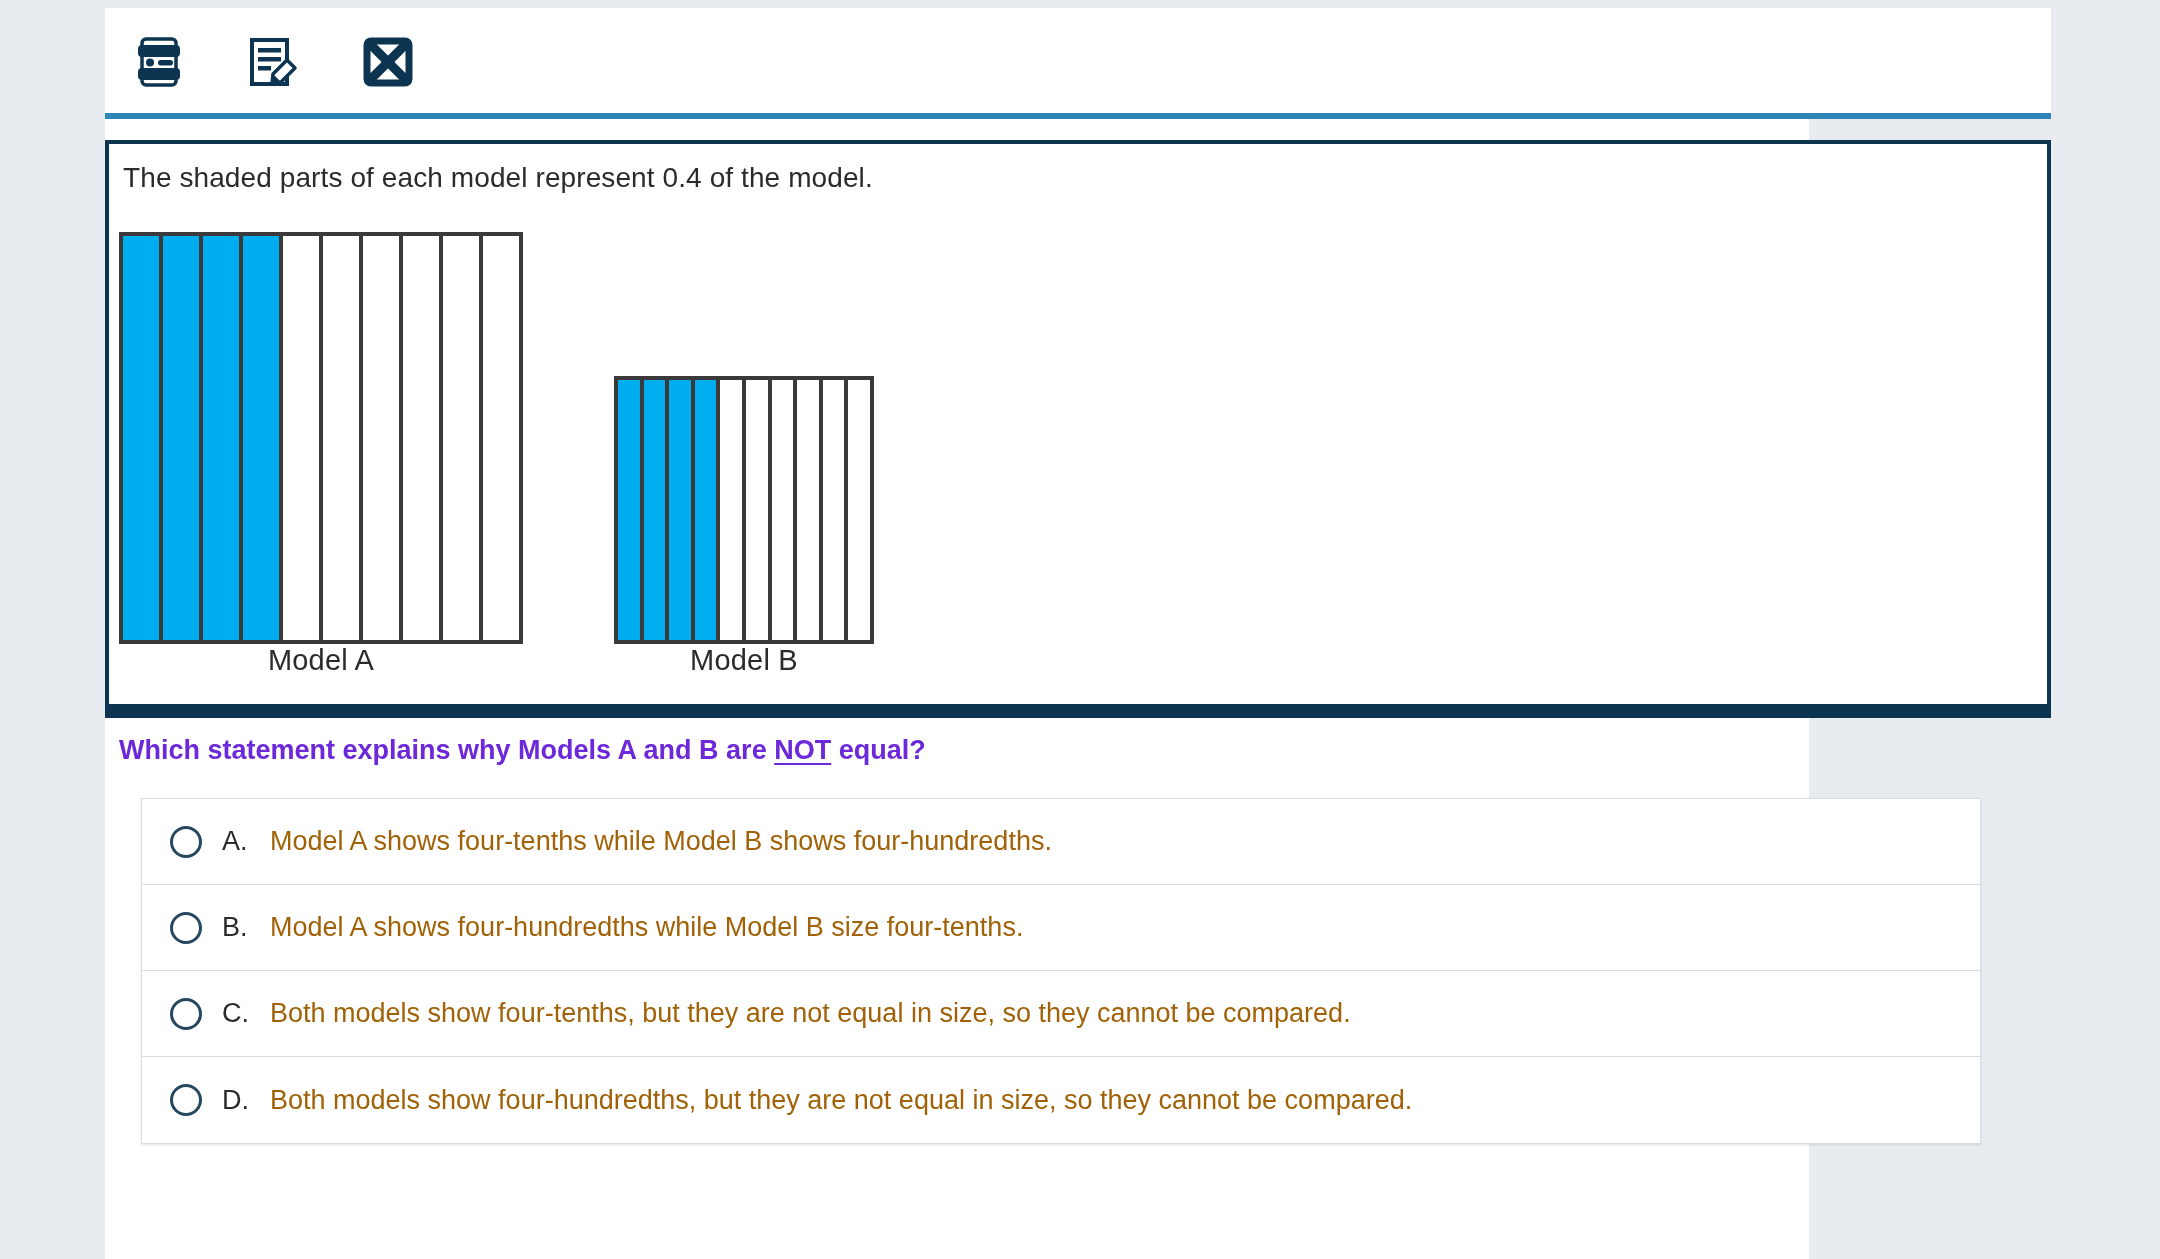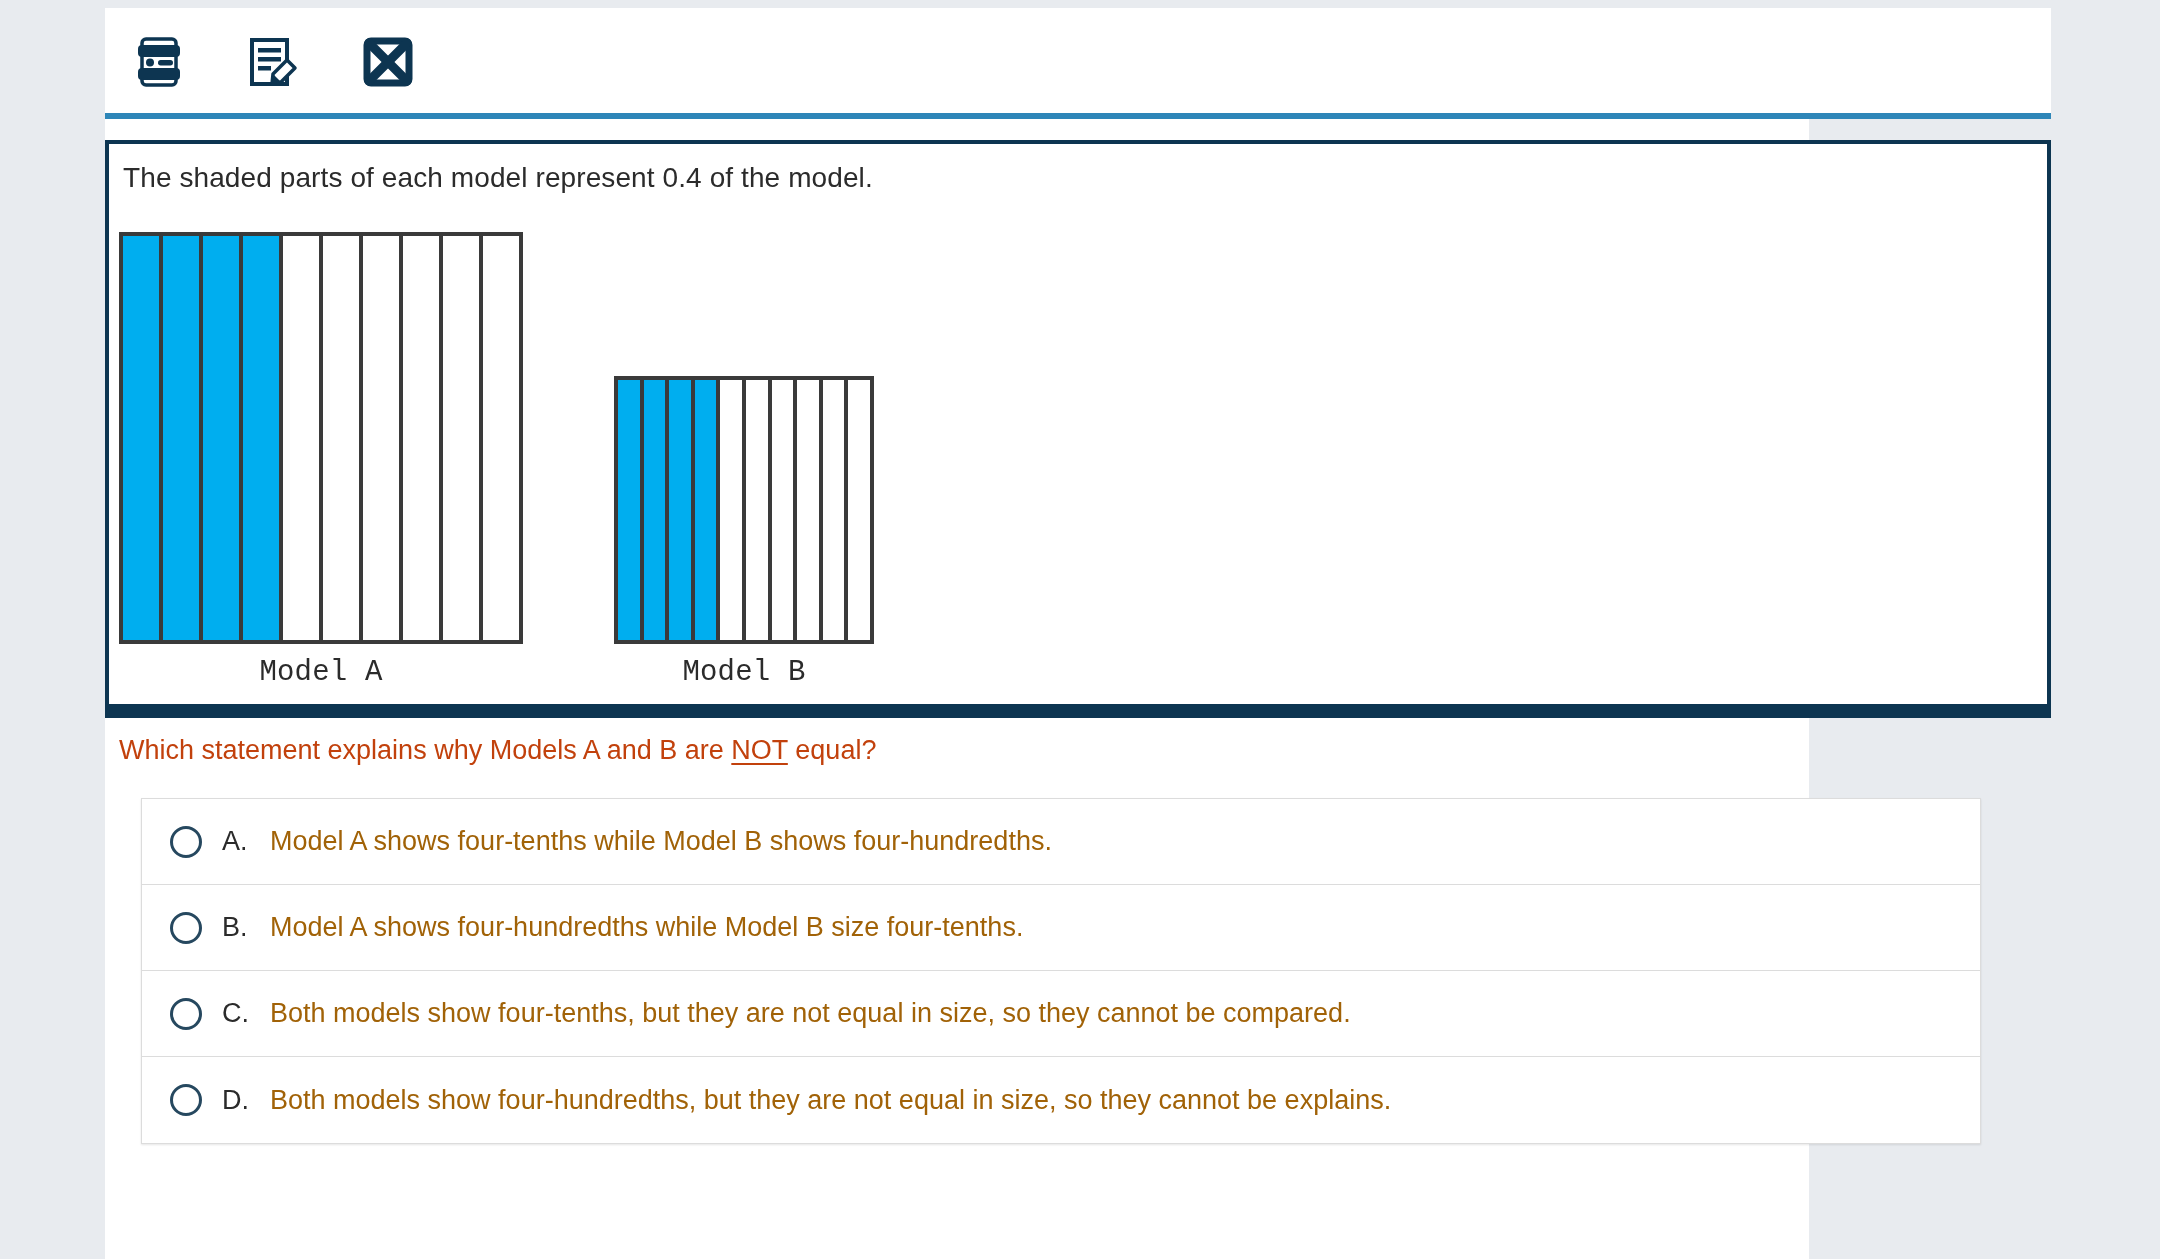--- a/index.html
+++ b/index.html
@@ -77,37 +77,35 @@
     flex: 1 1 0;
     border-right: 4px solid #3a3a3a;
     background: #ffffff;
   }
   .cell:last-child { border-right: none; }
   .cell.shaded { background: #00AEEF; }
   .model-label {
     text-align: center;
     font-size: 29px;
     color: #2b2b2b;
-    margin-top: 12px;
     letter-spacing: 0.2px;
-    font-family: Liberation Mono, monospace;
   }
 
   #model-a-wrap { left: 10px; top: 88px; width: 404px; }
   #model-a-wrap .grid { height: 412px; }
   #model-b-wrap { left: 505px; top: 232px; width: 260px; }
   #model-b-wrap .grid { height: 268px; }
 
   
   #question {
     position: absolute;
     left: 14px; top: 727px;
     font-size: 27px;
-    font-weight: normal;
-    color: #c2410c;
+    font-weight: bold;
+    color: #6d28d9;
     white-space: nowrap;
   }
   #question .u { text-decoration: underline; text-underline-offset: 4px; }
 
   
   #options {
     position: absolute;
     left: 36px; top: 790px;
     width: 1840px;
     background: #ffffff;
@@ -236,18 +234,18 @@
         <span class="opt-text">Model A shows four-hundredths while Model B size four-tenths.</span>
       </div>
       <div class="option">
         <span class="radio"></span>
         <span class="opt-letter">C.</span>
         <span class="opt-text">Both models show four-tenths, but they are not equal in size, so they cannot be compared.</span>
       </div>
       <div class="option">
         <span class="radio"></span>
         <span class="opt-letter">D.</span>
-        <span class="opt-text">Both models show four-hundredths, but they are not equal in size, so they cannot be explains.</span>
+        <span class="opt-text">Both models show four-hundredths, but they are not equal in size, so they cannot be compared.</span>
       </div>
     </div>
 
   </div>
 </div>
 
 </body></html>

